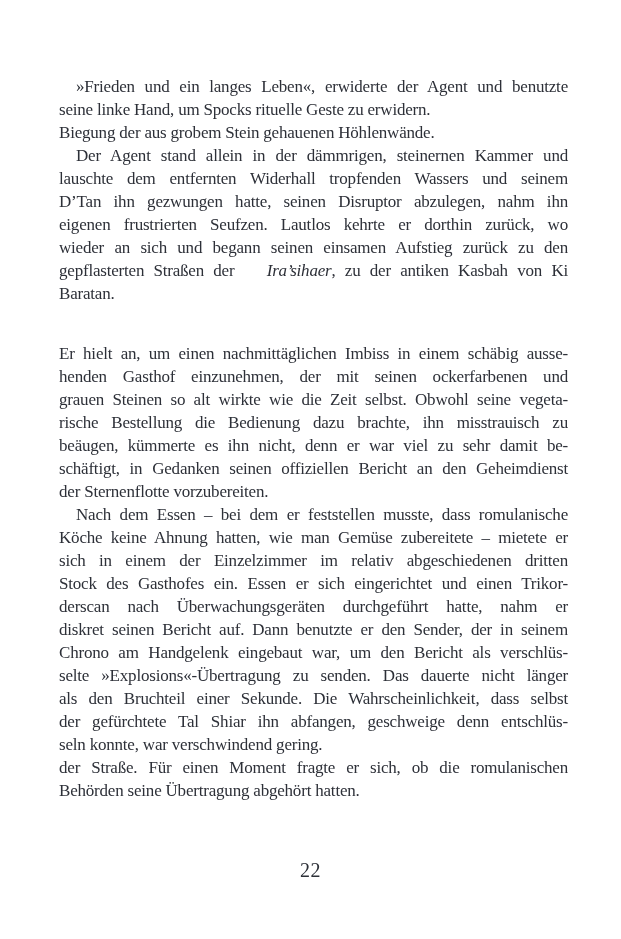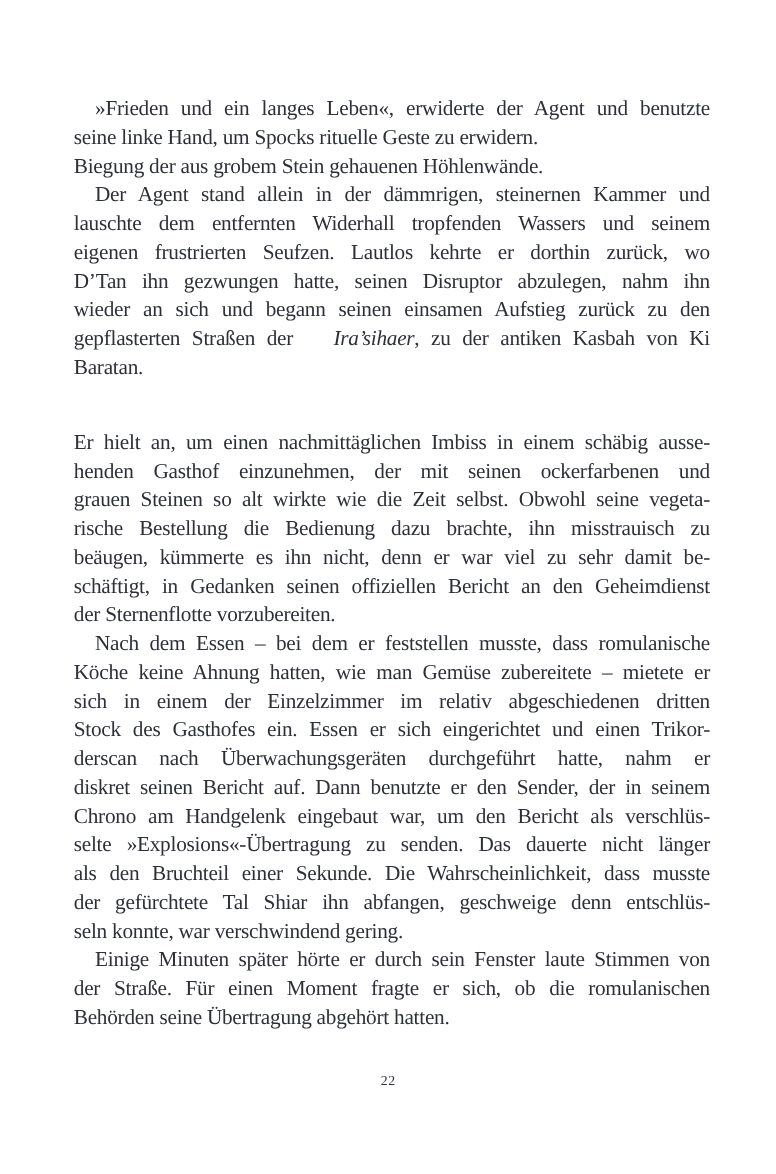--- a/index.html
+++ b/index.html
@@ -36,42 +36,42 @@
     text-align-last: left;
   }
   .line.indent { text-indent: 17px; }
   .line i { font-style: italic; margin-left: 23px; }
   .page-number {
     position: absolute;
     top: 859px;
     left: 0;
     width: 100%;
     text-align: center;
-    font-size: 11px;
+    font-size: 20px;
     letter-spacing: 0.5px;
     color: #2d3038;
   }
 </style>
 </head>
 <body>
 
 <div class="page">
   <div class="text-block">
       <div class="paragraph">
         <div class="line indent">»Frieden und ein langes Leben«, erwiderte der Agent und benutzte</div>
         <div class="line last">seine linke Hand, um Spocks rituelle Geste zu erwidern.</div>
       </div>
       <div class="paragraph">
         <div class="line last">Biegung der aus grobem Stein gehauenen Höhlenwände.</div>
       </div>
       <div class="paragraph">
         <div class="line indent">Der Agent stand allein in der dämmrigen, steinernen Kammer und</div>
         <div class="line">lauschte dem entfernten Widerhall tropfenden Wassers und seinem</div>
+        <div class="line">D’Tan ihn gezwungen hatte, seinen Disruptor abzulegen, nahm ihn</div>
         <div class="line">eigenen frustrierten Seufzen. Lautlos kehrte er dorthin zurück, wo</div>
-        <div class="line">D’Tan ihn gezwungen hatte, seinen Disruptor abzulegen, nahm ihn</div>
         <div class="line">wieder an sich und begann seinen einsamen Aufstieg zurück zu den</div>
         <div class="line">gepflasterten Straßen der <i>Ira’sihaer</i>, zu der antiken Kasbah von Ki</div>
         <div class="line last">Baratan.</div>
       </div>
       <div class="paragraph section-break">
         <div class="line">Er hielt an, um einen nachmittäglichen Imbiss in einem schäbig ausse-</div>
         <div class="line">henden Gasthof einzunehmen, der mit seinen ockerfarbenen und</div>
         <div class="line">grauen Steinen so alt wirkte wie die Zeit selbst. Obwohl seine vegeta-</div>
         <div class="line">rische Bestellung die Bedienung dazu brachte, ihn misstrauisch zu</div>
         <div class="line">beäugen, kümmerte es ihn nicht, denn er war viel zu sehr damit be-</div>
@@ -80,24 +80,23 @@
       </div>
       <div class="paragraph">
         <div class="line indent">Nach dem Essen – bei dem er feststellen musste, dass romulanische</div>
         <div class="line">Köche keine Ahnung hatten, wie man Gemüse zubereitete – mietete er</div>
         <div class="line">sich in einem der Einzelzimmer im relativ abgeschiedenen dritten</div>
         <div class="line">Stock des Gasthofes ein. Essen er sich eingerichtet und einen Trikor-</div>
         <div class="line">derscan nach Überwachungsgeräten durchgeführt hatte, nahm er</div>
         <div class="line">diskret seinen Bericht auf. Dann benutzte er den Sender, der in seinem</div>
         <div class="line">Chrono am Handgelenk eingebaut war, um den Bericht als verschlüs-</div>
         <div class="line">selte »Explosions«-Übertragung zu senden. Das dauerte nicht länger</div>
-        <div class="line">als den Bruchteil einer Sekunde. Die Wahrscheinlichkeit, dass musste</div>
+        <div class="line">als den Bruchteil einer Sekunde. Die Wahrscheinlichkeit, dass selbst</div>
         <div class="line">der gefürchtete Tal Shiar ihn abfangen, geschweige denn entschlüs-</div>
         <div class="line last">seln konnte, war verschwindend gering.</div>
       </div>
       <div class="paragraph">
-        <div class="line indent">Einige Minuten später hörte er durch sein Fenster laute Stimmen von</div>
         <div class="line">der Straße. Für einen Moment fragte er sich, ob die romulanischen</div>
         <div class="line last">Behörden seine Übertragung abgehört hatten.</div>
       </div>
     </div>
   <div class="page-number">22</div>
 </div>
 
 </body></html>

